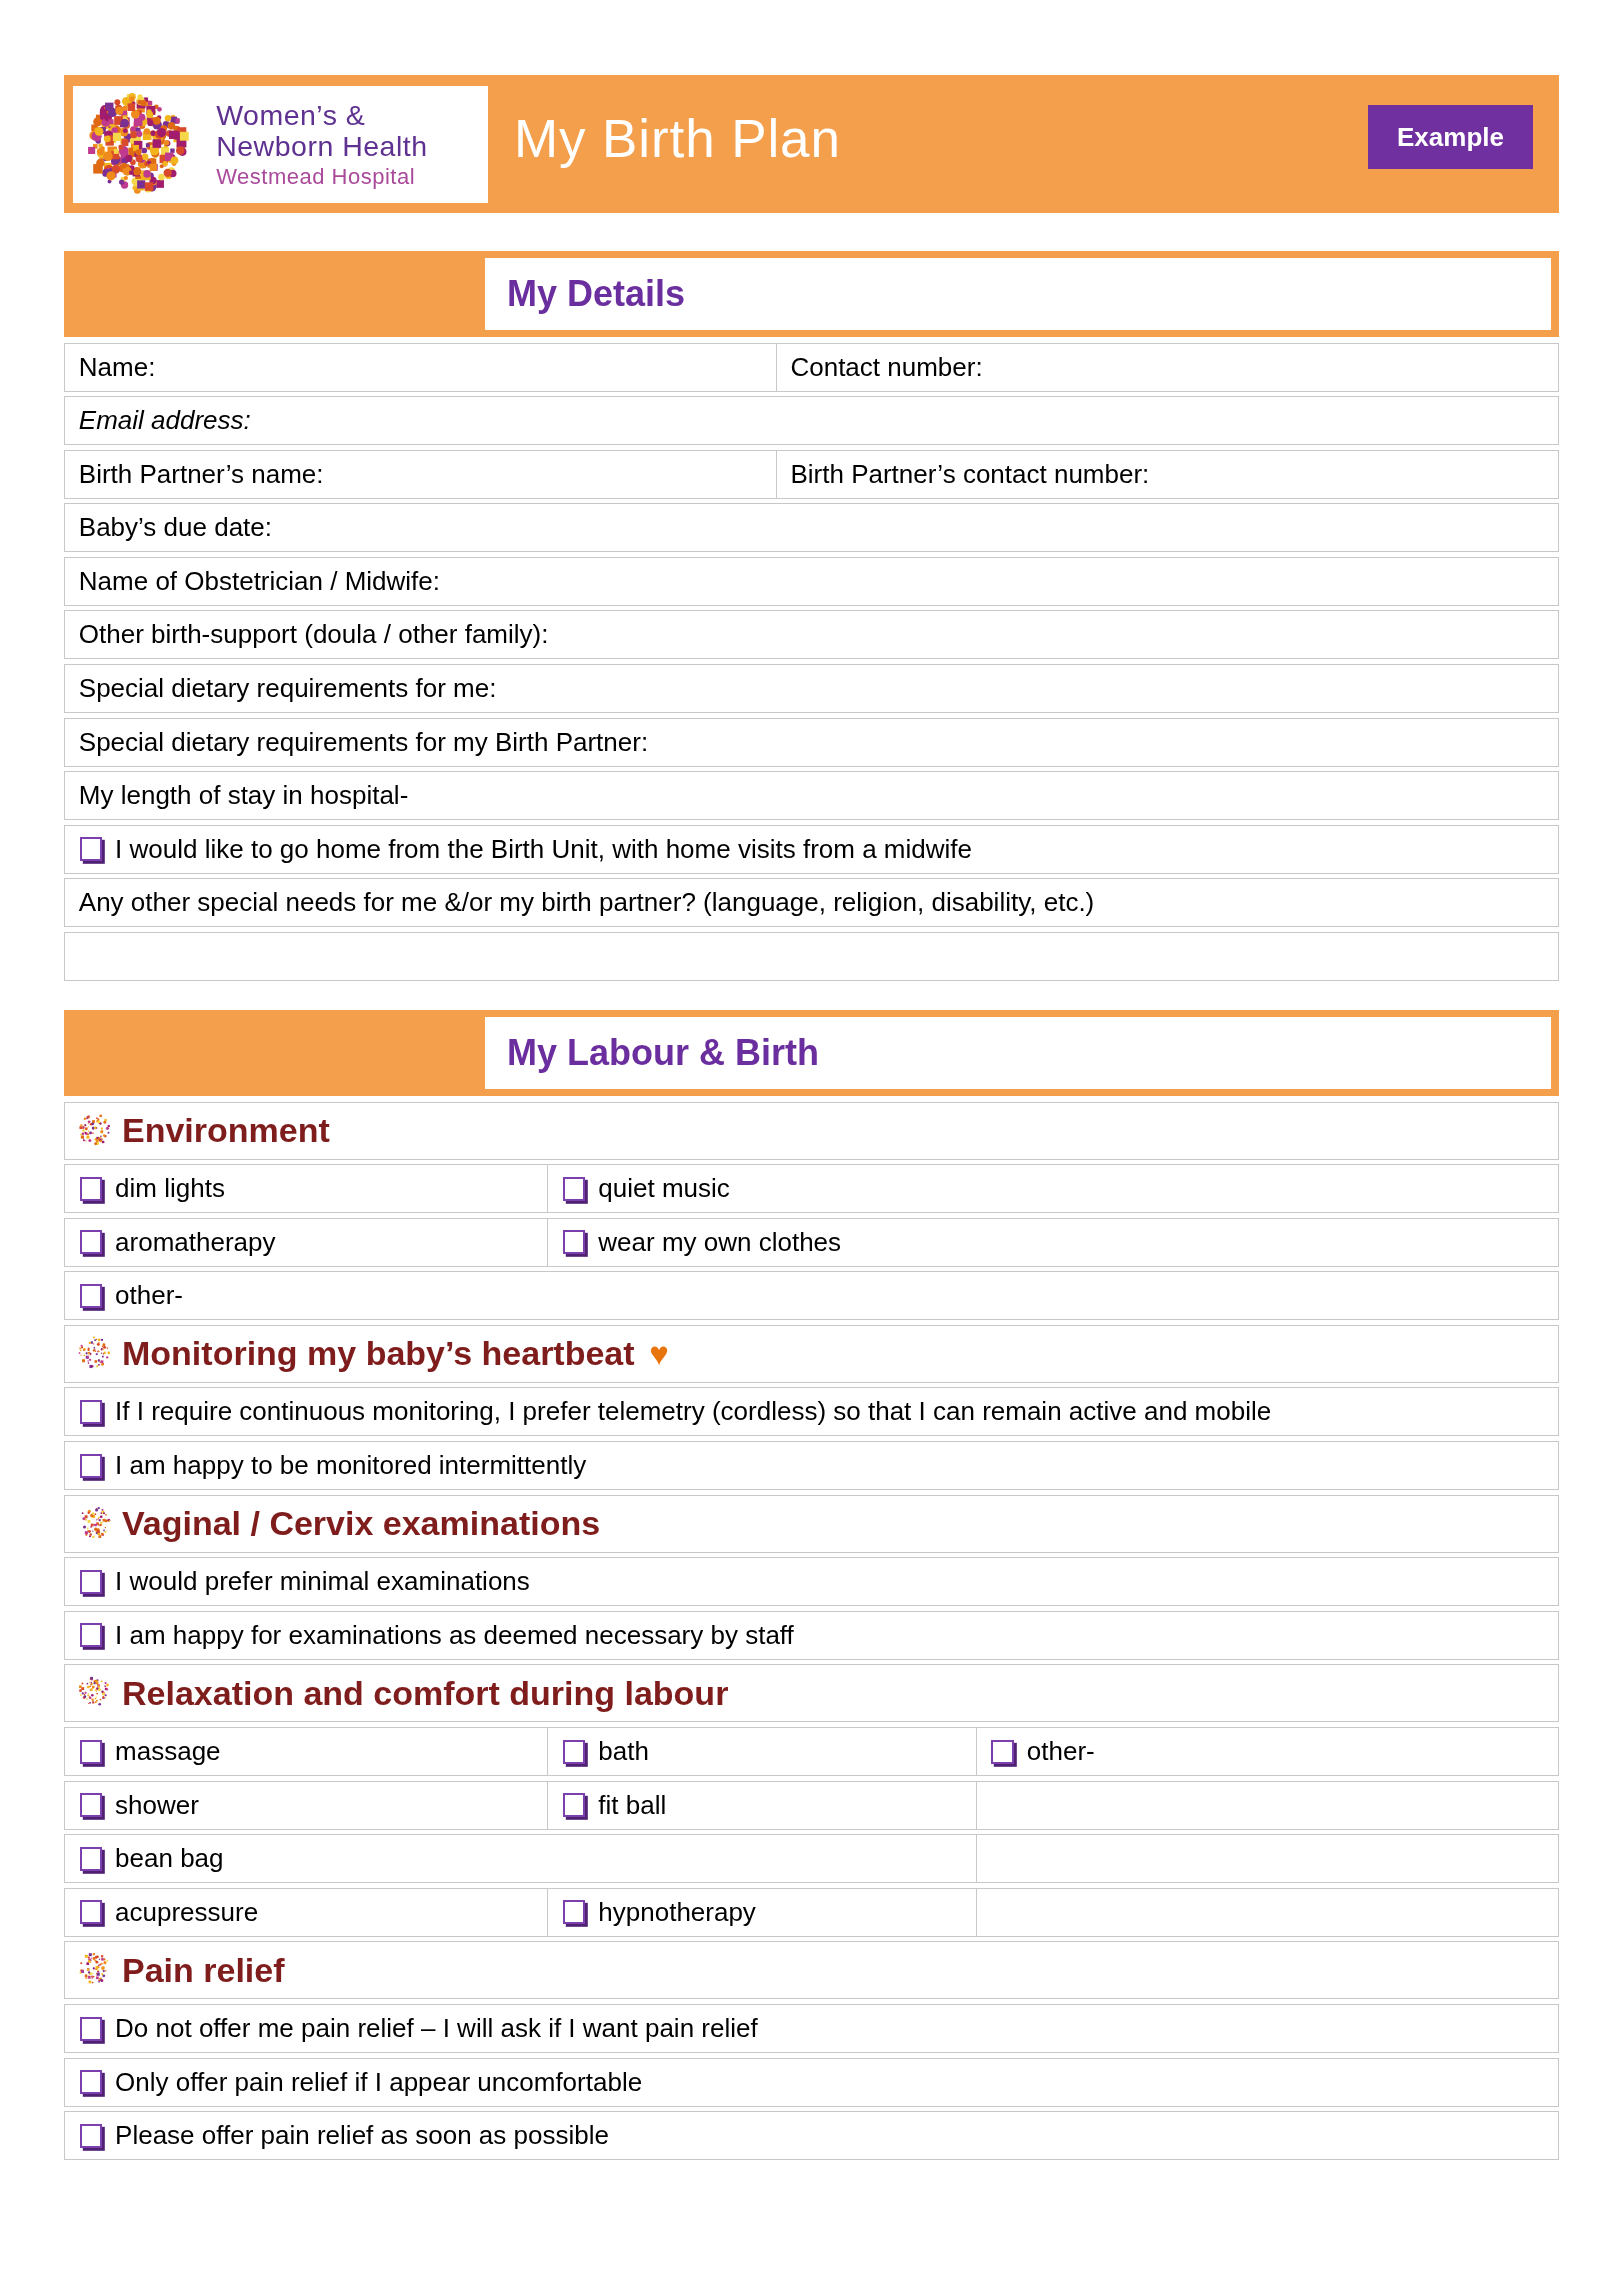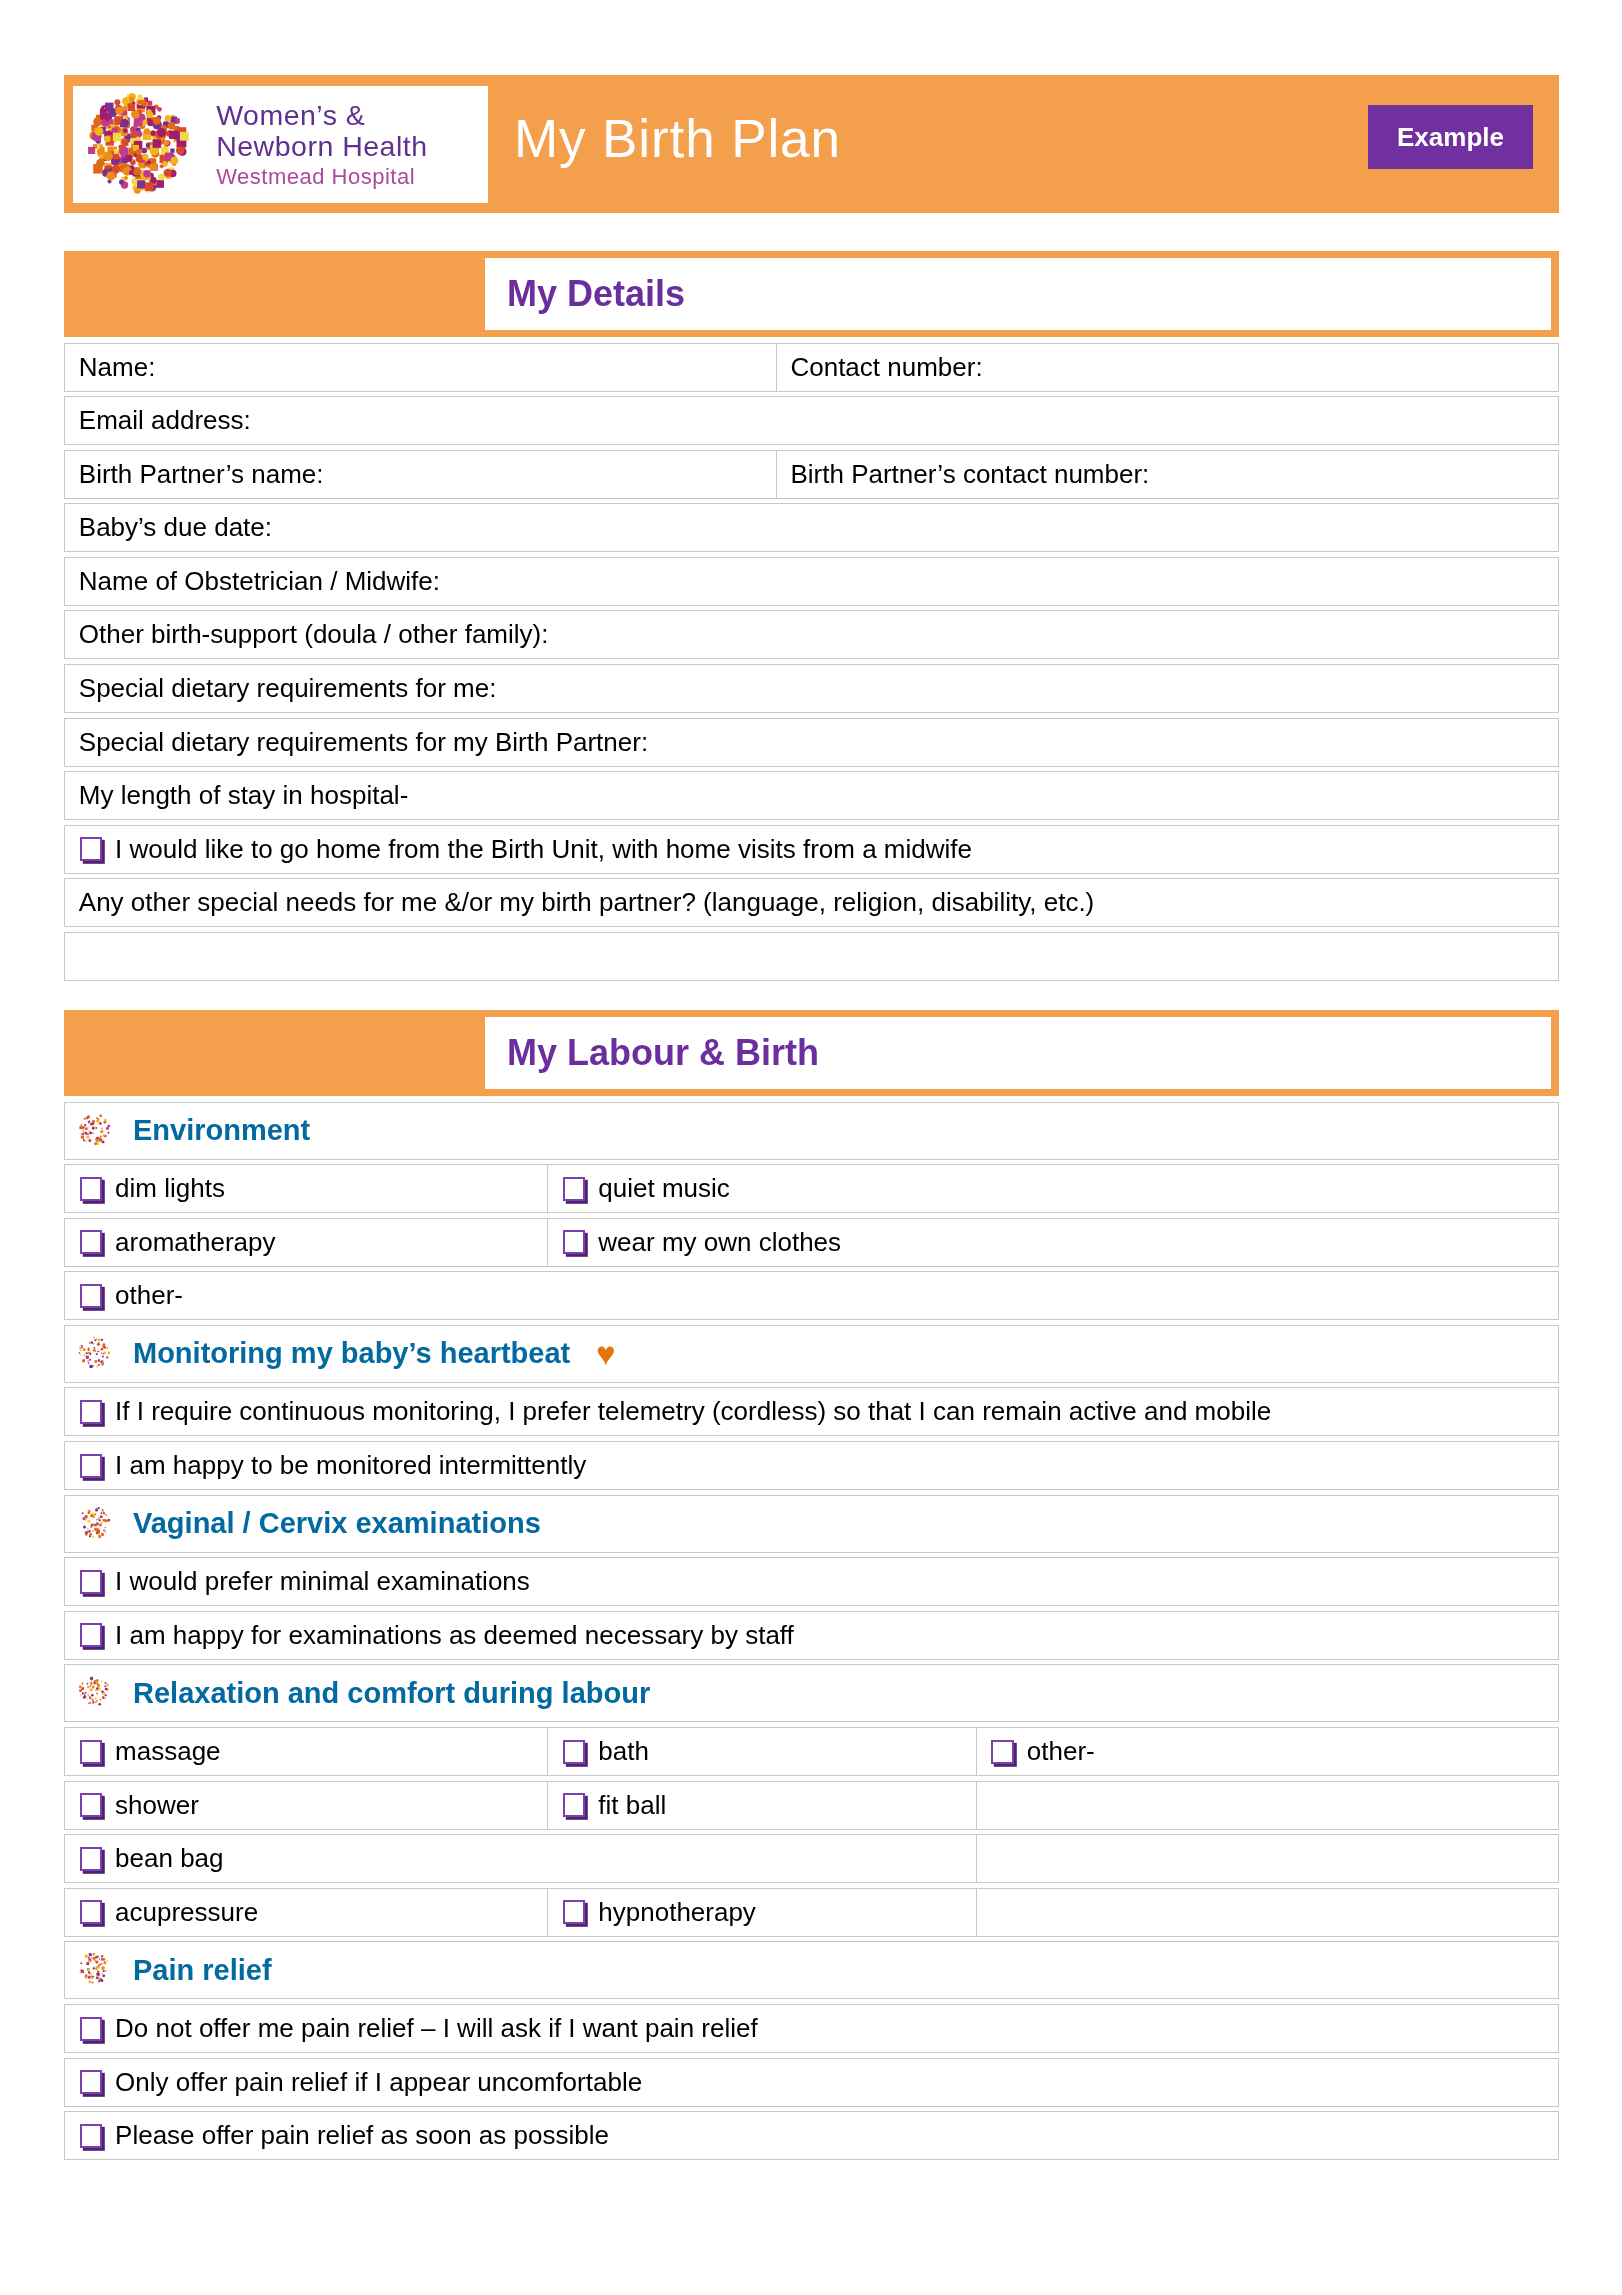--- a/index.html
+++ b/index.html
@@ -50,21 +50,21 @@
   .cell{
     display:flex;align-items:center;
     padding-left:13.8px;box-sizing:border-box;
     font-size:26px;color:#000;overflow:hidden;white-space:nowrap;
   }
   .cell + .cell{border-left:0.9px solid #c8c8c8;}
   .sub{
     height:58px;border:0.9px solid #c8c8c8;background:#fff;
     display:flex;align-items:center;gap:11px;padding-left:13px;box-sizing:border-box;
   }
-  .sub-title{margin:11px;font-size:29px;font-weight:bold;color:#0369a1;}
+  .sub-title{margin:0;font-size:34px;font-weight:bold;color:#7f1d1d;}
   .heart{color:#e8740c;font-size:33px;line-height:1;margin-left:3.7px;}
   .cb{
     flex:0 0 auto;width:18.4px;height:20px;background:#fff;
     border:2.8px solid #7c3fae;
     box-shadow:2.8px 2.8px 0 #4e2173;
     margin-right:13px;margin-left:0.9px;
     cursor:pointer;
   }
   .mosaic{display:inline-block;flex:0 0 auto;}
 </style>
@@ -356,21 +356,21 @@
     <div class="rows" id="details-rows">
         <div class="row">
           <div class="cell" style="flex: 0 0 47.6%;">
             <span>Name:</span>
           </div>
           <div class="cell" style="flex: 0 0 52.4%;">
             <span>Contact number:</span>
           </div>
         </div>
         <div class="row">
-          <div class="cell" style="flex: 0 0 100%;">
+          <div class="cell" style="flex: 0 0 100%; font-style: italic;">
             <span>Email address:</span>
           </div>
         </div>
         <div class="row">
           <div class="cell" style="flex: 0 0 47.6%;">
             <span>Birth Partner’s name:</span>
           </div>
           <div class="cell" style="flex: 0 0 52.4%;">
             <span>Birth Partner’s contact number:</span>
           </div>

